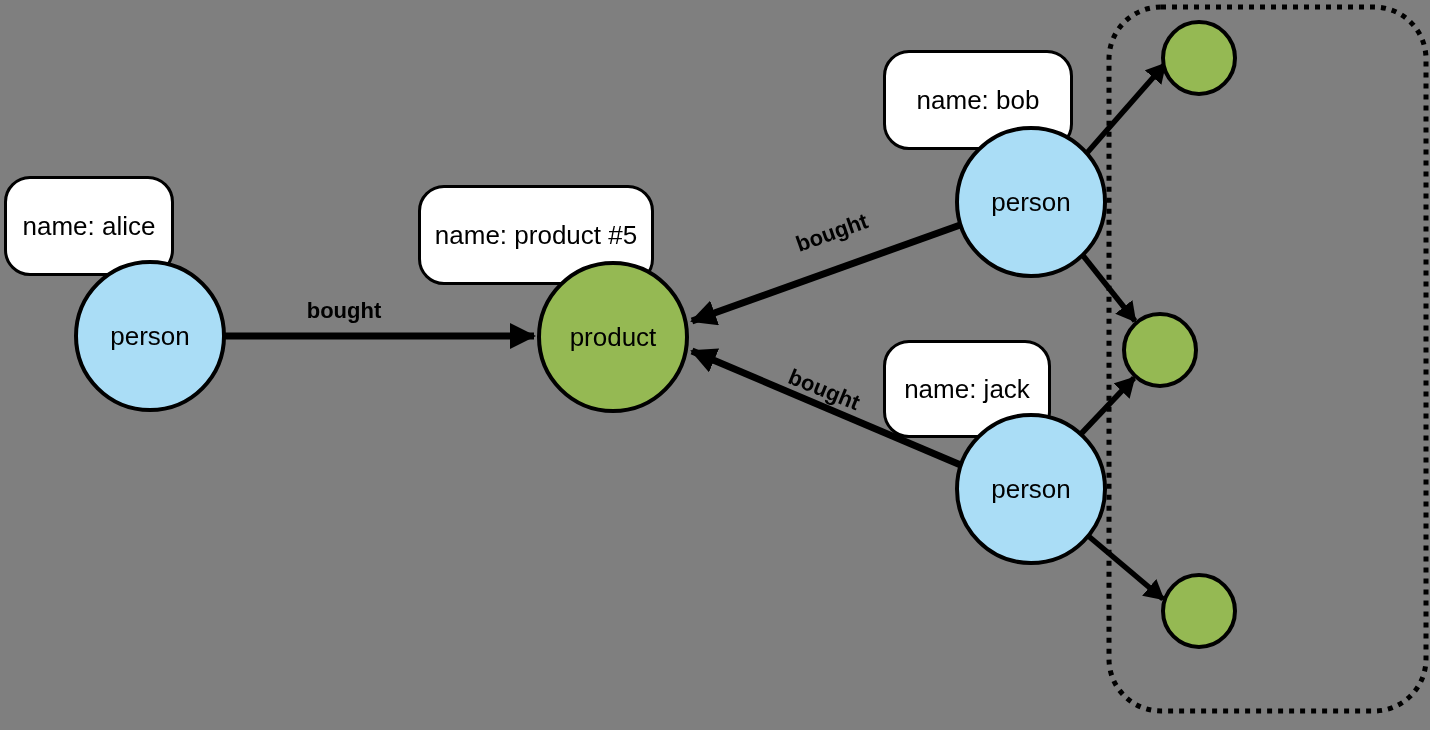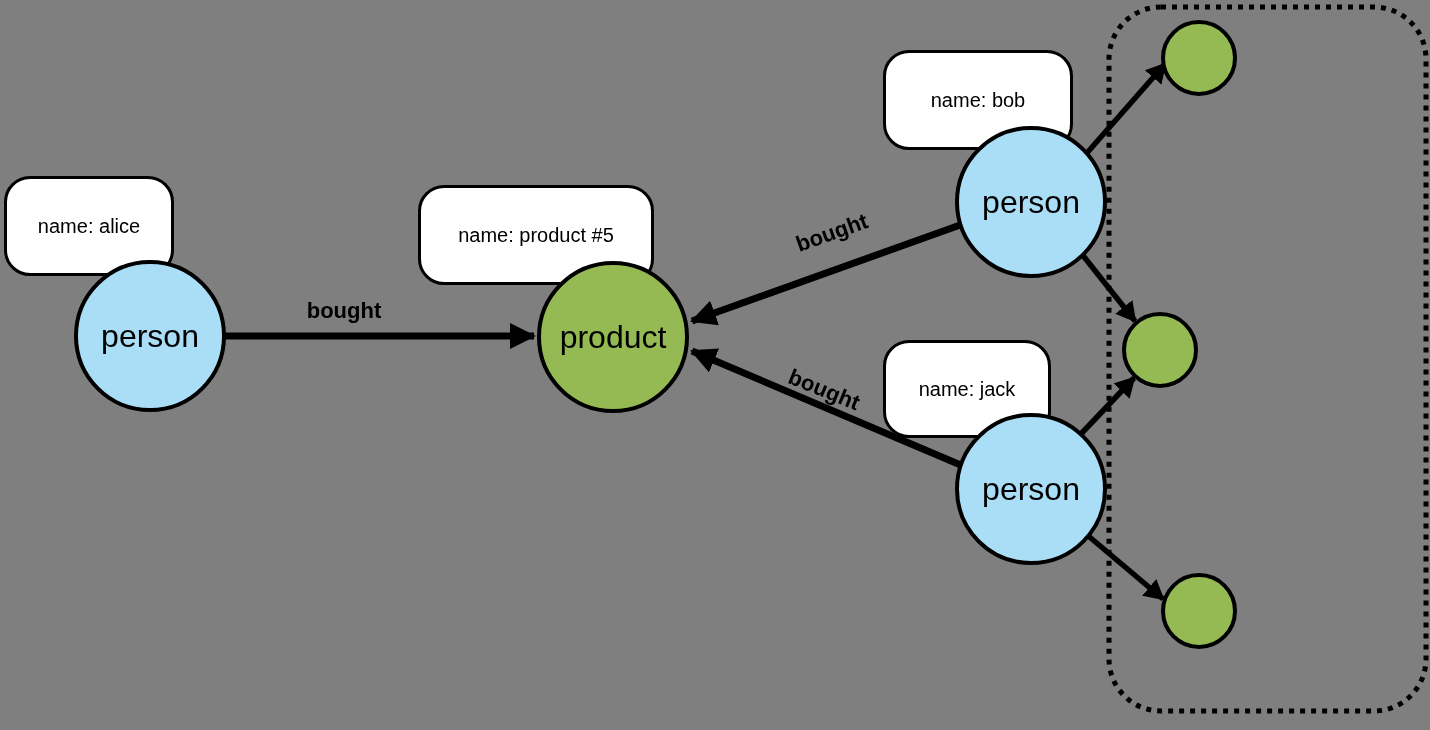--- a/index.html
+++ b/index.html
@@ -13,38 +13,38 @@
     color: var(--text, #000);
   }
   .prop-box {
     position: absolute;
     background: var(--box-fill, #ffffff);
     border: 3px solid var(--line, #000);
     border-radius: 26px;
     display: flex;
     align-items: center;
     justify-content: center;
-    font-size: 20px;
+    font-size: 26px;
     box-sizing: border-box;
     z-index: 1;
   }
   .edges-layer {
     position: absolute;
     left: 0; top: 0;
     z-index: 2;
   }
   .node {
     position: absolute;
     border: 4px solid var(--line, #000);
     border-radius: 50%;
     box-sizing: border-box;
     display: flex;
     align-items: center;
     justify-content: center;
-    font-size: 32px;
+    font-size: 26px;
     z-index: 3;
   }
   .node.person { background: var(--person-fill, #aaddf6); }
   .node.product { background: var(--product-fill, #95b953); }
   .node.big { width: 152px; height: 152px; }
   .node.small { width: 76px; height: 76px; }
   .edge-label {
     position: absolute;
     font-size: 22px;
     font-weight: bold;

